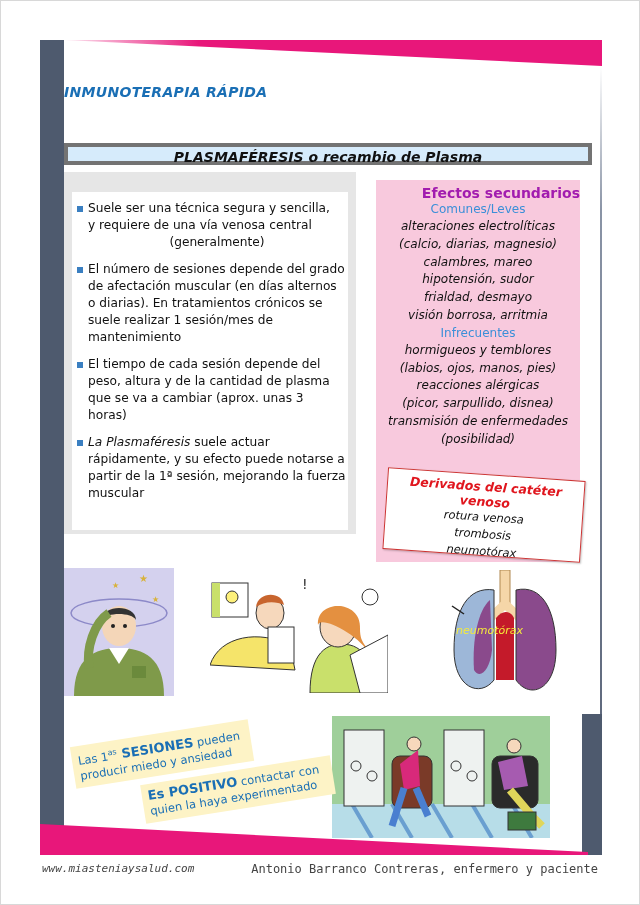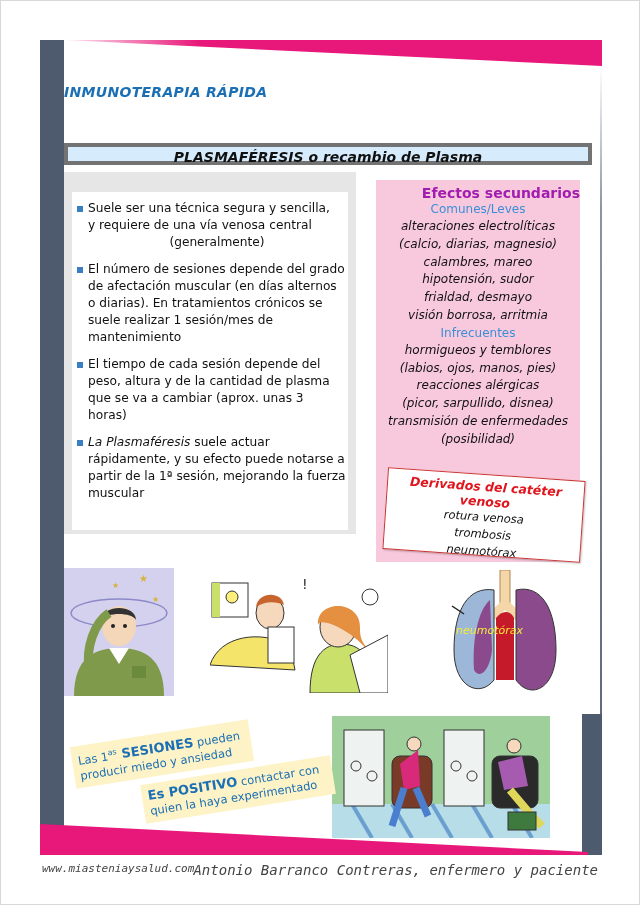--- a/index.html
+++ b/index.html
@@ -31,21 +31,21 @@
   .rp-sub { text-align:center; font-size:12px; color:#3b8fd8; line-height:17px; }
   .rp-item { text-align:center; font-style:italic; font-size:12px; line-height:17.8px; color:#111; }
   .catheter { position:absolute; left:385px; top:474px; width:196px; height:80px; background:#fff;
               border:1px solid #c33; transform:rotate(4deg); box-shadow:1px 1px 2px rgba(0,0,0,0.25); }
   .cat-title { text-align:center; font-style:italic; font-weight:bold; font-size:12.5px; color:#e0161e; margin-top:4px; }
   .cat-item { text-align:center; font-style:italic; font-size:11.5px; line-height:17px; color:#111; }
   .illus { position:absolute; }
   .note { position:absolute; background:#fdf3c6; font-family:"DejaVu Sans", sans-serif; color:#1a6fb5; font-size:11.5px; line-height:15px; }
   .note b { font-weight:bold; font-size:13px; }
   .footer-left { position:absolute; left:42px; top:862px; font-style:italic; font-size:11px; color:#444; font-family:"DejaVu Sans Mono", monospace; }
-  .footer-right { position:absolute; right:42px; top:862px; font-style:italic; font-size:14px; color:#444; font-family:"DejaVu Sans Mono", monospace; }
+  .footer-right { position:absolute; right:42px; top:862px; font-size:12px; color:#444; font-family:"DejaVu Sans Mono", monospace; }
 </style>
 </head>
 <body>
 
 <div class="outer-border"></div>
 <div class="page"></div>
 <div class="left-bar"></div>
 <div class="right-edge"></div>
 <div class="right-bar"></div>
 

